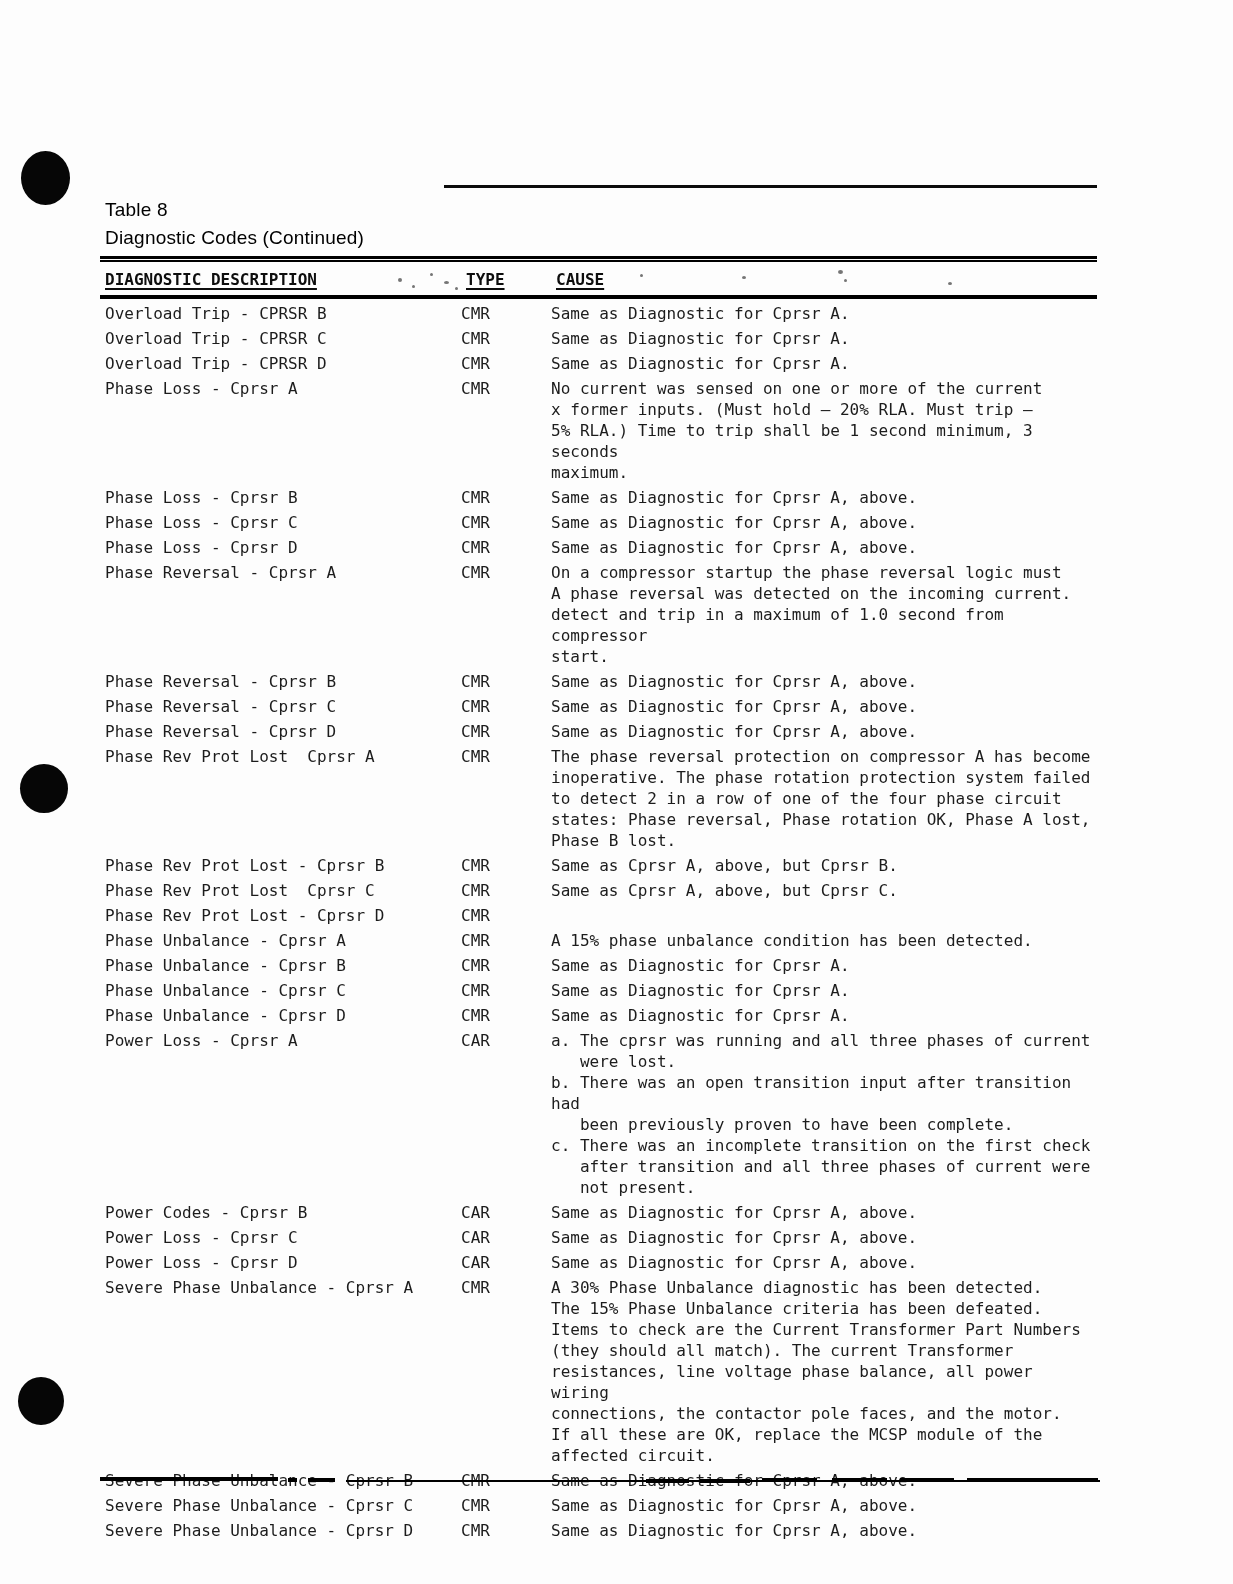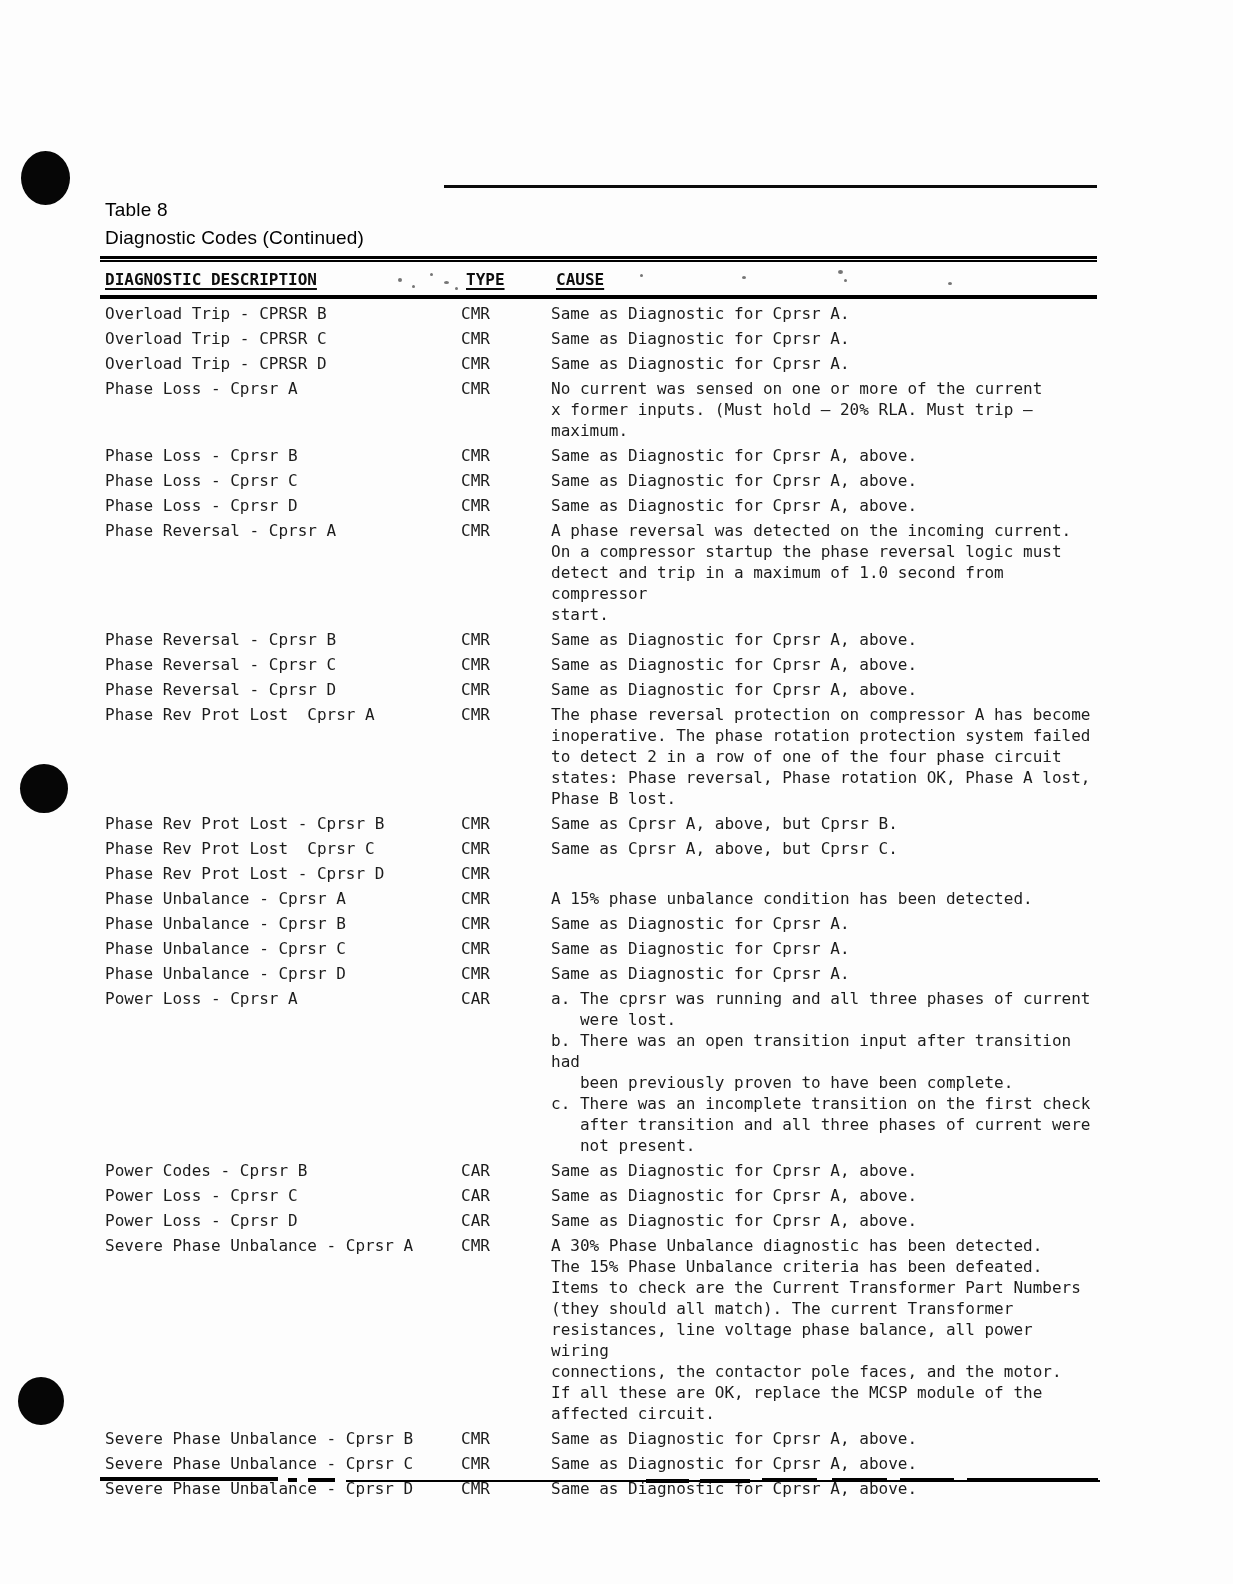--- a/index.html
+++ b/index.html
@@ -104,41 +104,41 @@
           <div class="c-cause"><div class="cause-line">Same as Diagnostic for Cprsr A.</div></div>
         </div>
         <div class="t-row">
           <div class="c-desc">Overload Trip - CPRSR D</div>
           <div class="c-type">CMR</div>
           <div class="c-cause"><div class="cause-line">Same as Diagnostic for Cprsr A.</div></div>
         </div>
         <div class="t-row">
           <div class="c-desc">Phase Loss - Cprsr A</div>
           <div class="c-type">CMR</div>
-          <div class="c-cause"><div class="cause-line">No current was sensed on one or more of the current</div><div class="cause-line">x former inputs. (Must hold – 20% RLA. Must trip –</div><div class="cause-line">maximum.</div></div>
+          <div class="c-cause"><div class="cause-line">No current was sensed on one or more of the current</div><div class="cause-line">x former inputs. (Must hold – 20% RLA. Must trip –</div><div class="cause-line">5% RLA.) Time to trip shall be 1 second minimum, 3 seconds</div><div class="cause-line">maximum.</div></div>
         </div>
         <div class="t-row">
           <div class="c-desc">Phase Loss - Cprsr B</div>
           <div class="c-type">CMR</div>
           <div class="c-cause"><div class="cause-line">Same as Diagnostic for Cprsr A, above.</div></div>
         </div>
         <div class="t-row">
           <div class="c-desc">Phase Loss - Cprsr C</div>
           <div class="c-type">CMR</div>
           <div class="c-cause"><div class="cause-line">Same as Diagnostic for Cprsr A, above.</div></div>
         </div>
         <div class="t-row">
           <div class="c-desc">Phase Loss - Cprsr D</div>
           <div class="c-type">CMR</div>
           <div class="c-cause"><div class="cause-line">Same as Diagnostic for Cprsr A, above.</div></div>
         </div>
         <div class="t-row">
           <div class="c-desc">Phase Reversal - Cprsr A</div>
           <div class="c-type">CMR</div>
-          <div class="c-cause"><div class="cause-line">A phase reversal was detected on the incoming current.</div><div class="cause-line">On a compressor startup the phase reversal logic must</div><div class="cause-line">detect and trip in a maximum of 1.0 second from compressor</div><div class="cause-line">start.</div></div>
+          <div class="c-cause"><div class="cause-line">On a compressor startup the phase reversal logic must</div><div class="cause-line">A phase reversal was detected on the incoming current.</div><div class="cause-line">detect and trip in a maximum of 1.0 second from compressor</div><div class="cause-line">start.</div></div>
         </div>
         <div class="t-row">
           <div class="c-desc">Phase Reversal - Cprsr B</div>
           <div class="c-type">CMR</div>
           <div class="c-cause"><div class="cause-line">Same as Diagnostic for Cprsr A, above.</div></div>
         </div>
         <div class="t-row">
           <div class="c-desc">Phase Reversal - Cprsr C</div>
           <div class="c-type">CMR</div>
           <div class="c-cause"><div class="cause-line">Same as Diagnostic for Cprsr A, above.</div></div>

